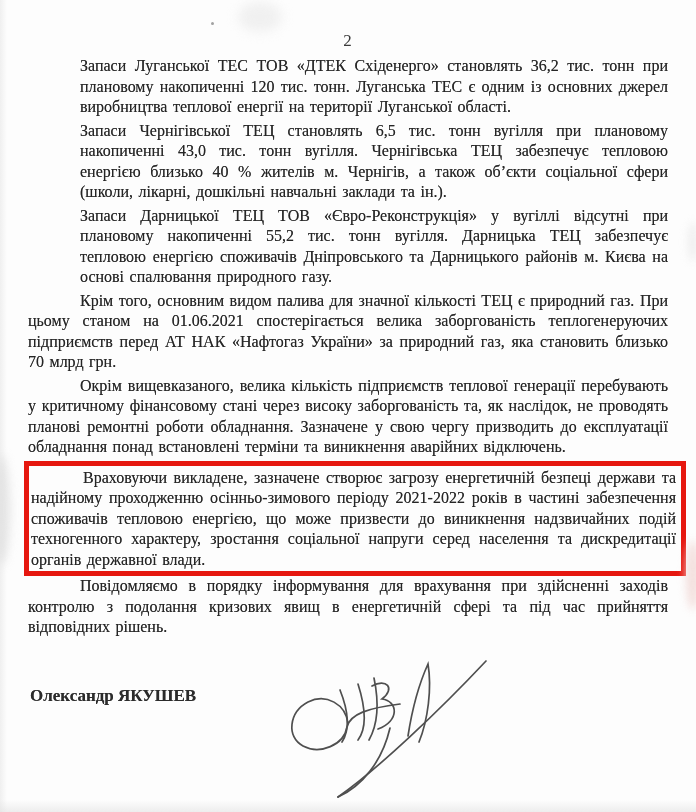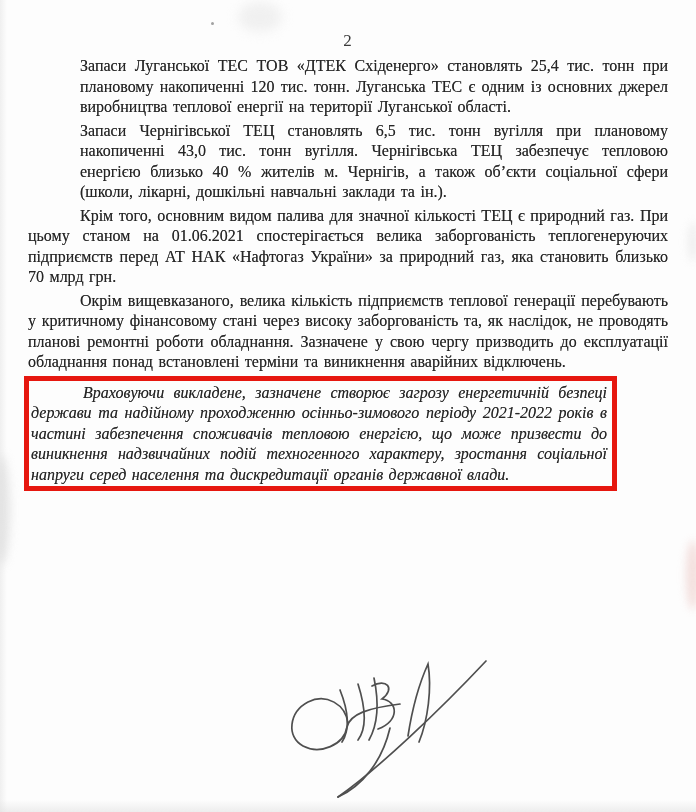--- a/index.html
+++ b/index.html
@@ -39,25 +39,24 @@
   }
   p.first-para { margin-top: 5px; }
   p.full-width {
     margin-left: 28px;
     margin-right: 28px;
     text-indent: 52px;
     margin-top: 3px;
   }
   .highlight-box {
     margin: 3px 10px 0 24px;
-    width: 593px;
+    width: 662px;
     box-sizing: border-box;
     border: 5px solid #e6170f;
     padding: 2px 5px 1px 2px;
-    font-style: italic;
   }
   .highlight-box p.para {
     margin: 0;
     text-indent: 52px;
   }
   p.after-box { margin-top: 0; }
   .signature-row {
     margin-top: 47px;
     padding: 0 29px 0 30px;
     display: flex;
@@ -109,35 +108,38 @@
     background: linear-gradient(to right, rgba(226,226,226,0.5), rgba(226,226,226,0));
   }
 </style>
 </head>
 <body>
 
 <div class="page">
 
   <div class="page-number">2</div>
 
-  <p class="para block-indent first-para">Запаси Луганської ТЕС ТОВ «ДТЕК Східенерго» становлять 25,4 тис. тонн при плановому накопиченні 120 тис. тонн. Луганська ТЕС є одним із основних джерел виробництва теплової енергії на території Луганської області.</p>
+  <p class="para block-indent first-para">Запаси Луганської ТЕС ТОВ «ДТЕК Східенерго» становлять 36,2 тис. тонн при плановому накопиченні 120 тис. тонн. Луганська ТЕС є одним із основних джерел виробництва теплової енергії на території Луганської області.</p>
 
   <p class="para block-indent">Запаси Чернігівської ТЕЦ становлять 6,5 тис. тонн вугілля при плановому накопиченні 43,0 тис. тонн вугілля. Чернігівська ТЕЦ забезпечує тепловою енергією близько 40 % жителів м. Чернігів, а також об’єкти соціальної сфери (школи, лікарні, дошкільні навчальні заклади та ін.).</p>
 
+  <p class="para block-indent">Запаси Дарницької ТЕЦ ТОВ «Євро-Реконструкція» у вугіллі відсутні при плановому накопиченні 55,2 тис. тонн вугілля. Дарницька ТЕЦ забезпечує тепловою енергією споживачів Дніпровського та Дарницького районів м. Києва на основі спалювання природного газу.</p>
 
   <p class="para full-width">Крім того, основним видом палива для значної кількості ТЕЦ є природний газ. При цьому станом на 01.06.2021 спостерігається велика заборгованість теплогенеруючих підприємств перед АТ НАК «Нафтогаз України» за природний газ, яка становить близько 70 млрд грн.</p>
 
   <p class="para full-width">Окрім вищевказаного, велика кількість підприємств теплової генерації перебувають у критичному фінансовому стані через високу заборгованість та, як наслідок, не проводять планові ремонтні роботи обладнання. Зазначене у свою чергу призводить до експлуатації обладнання понад встановлені терміни та виникнення аварійних відключень.</p>
 
   <div class="highlight-box" style="border-color: rgb(230, 23, 15);">
     <p class="para">Враховуючи викладене, зазначене створює загрозу енергетичній безпеці держави та надійному проходженню осінньо-зимового періоду 2021-2022 років в частині забезпечення споживачів тепловою енергією, що може призвести до виникнення надзвичайних подій техногенного характеру, зростання соціальної напруги серед населення та дискредитації органів державної влади.</p>
   </div>
 
+  <p class="para full-width after-box">Повідомляємо в порядку інформування для врахування при здійсненні заходів контролю з подолання кризових явищ в енергетичній сфері та під час прийняття відповідних рішень.</p>
 
   <div class="signature-row">
+    <span>Олександр ЯКУШЕВ</span>
   </div>
 
   <svg class="signature-svg" viewBox="0 0 220 185" fill="none">
     <g stroke="#4f4f4f" stroke-width="1.7" stroke-linecap="round" fill="none">
 
       <path d="M 70,96 C 68,76 48,65 30,74 C 11,84 8,109 25,118 C 42,127 66,117 69,99 C 72,86 90,80 122,76"></path>
 
       <path d="M 62,62 C 70,82 73,100 64,114"></path>
       <path d="M 80,56 C 87,78 89,100 80,112"></path>
 

